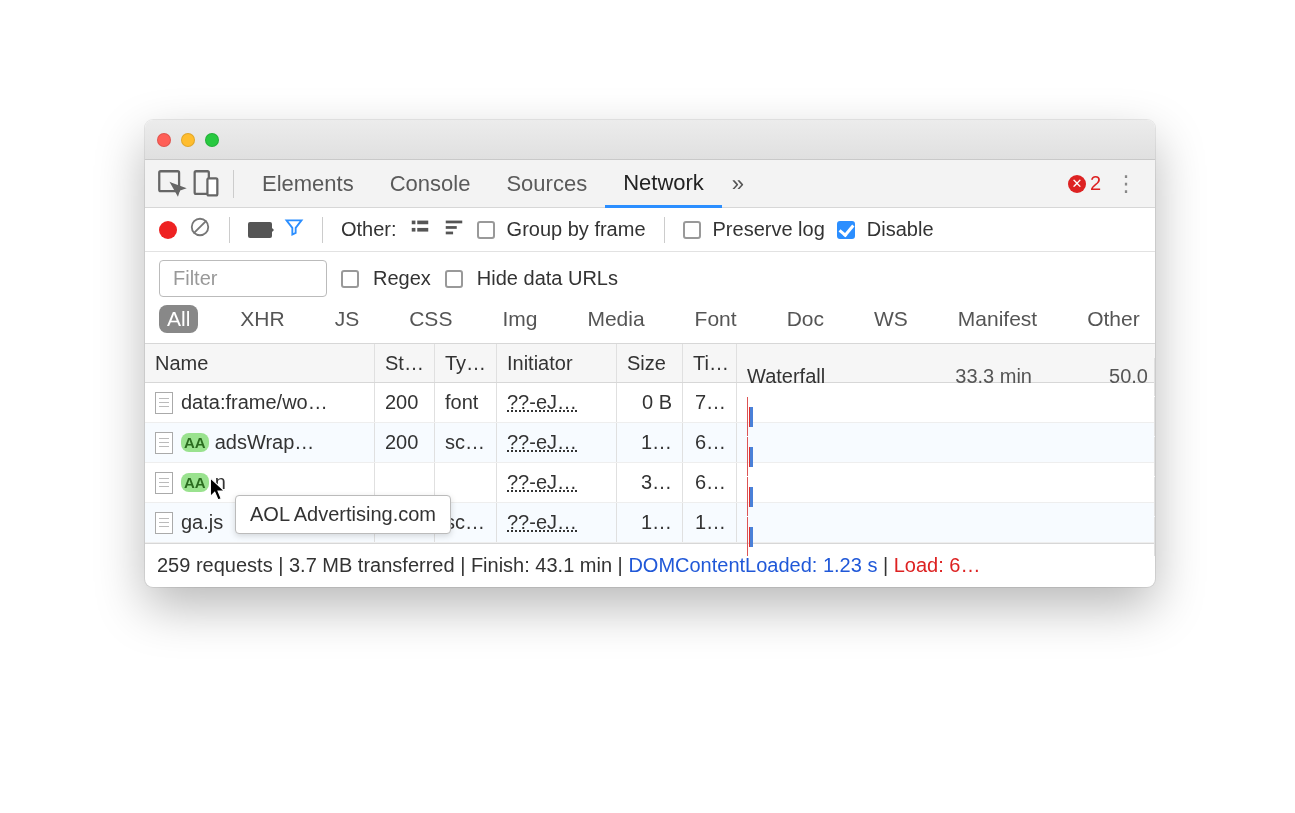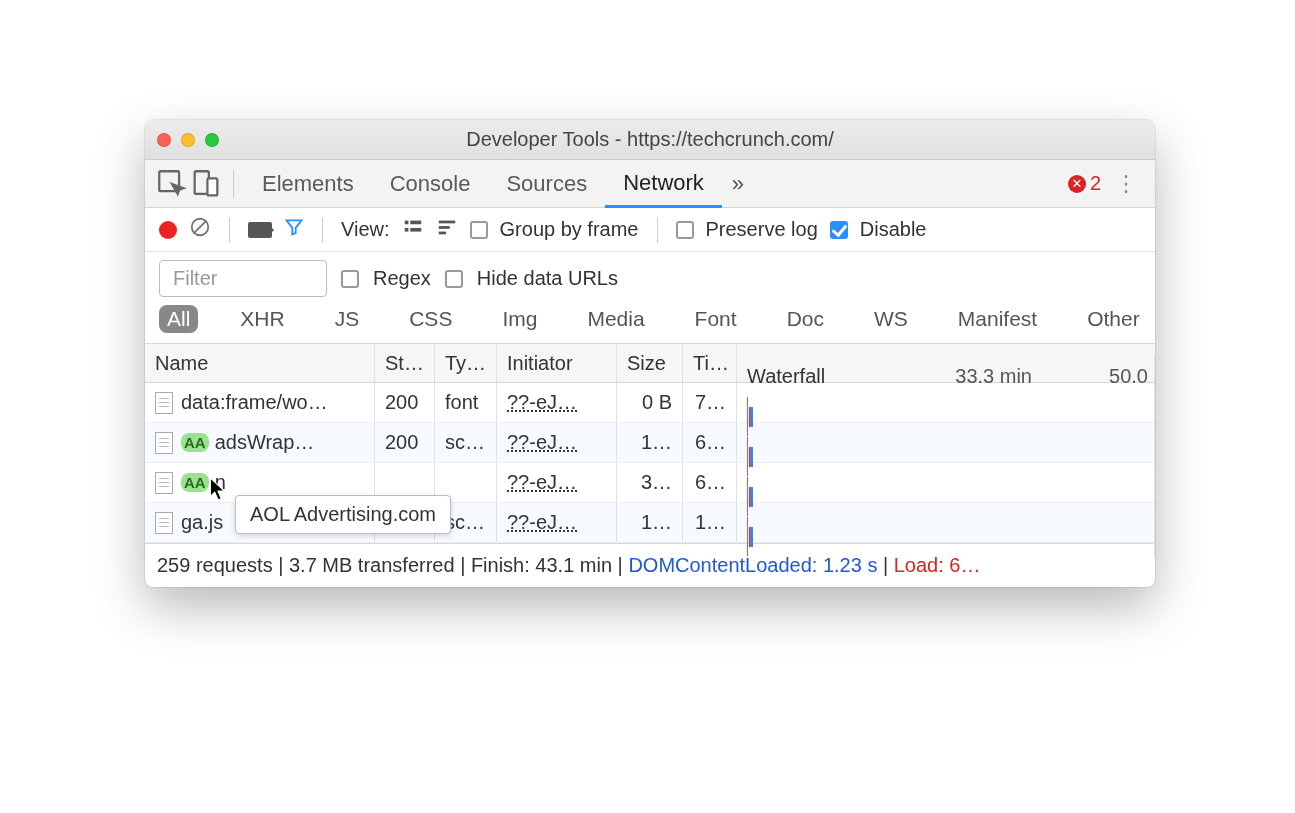--- a/index.html
+++ b/index.html
@@ -123,21 +123,20 @@
 <body>
 
 <div class="window">
 
   <div class="titlebar">
     <div class="traffic">
       <div class="dot red"></div>
       <div class="dot yellow"></div>
       <div class="dot green"></div>
     </div>
-    <div class="title">Developer Tools - https://techcrunch.com/</div>
   </div>
 
   <div class="tabbar">
     <div class="icon-btn">
       <svg viewBox="0 0 24 24" fill="none" stroke="#666" stroke-width="1.6">
           <rect x="3" y="3" width="14" height="14" rx="1"></rect>
           <path d="M12 12 l8 3 -3 1 -1 3 z" fill="#666"></path>
         </svg>
     </div>
     <div class="icon-btn">
@@ -170,21 +169,21 @@
         </svg>
     </div>
     <div class="vsep"></div>
     <div class="cam"></div>
     <div class="funnel">
       <svg viewBox="0 0 24 24" fill="none" stroke="#2b8eff" stroke-width="2.2">
           <path d="M3 4h18l-7 9v6l-4 2v-8z"></path>
         </svg>
     </div>
     <div class="vsep"></div>
-    <span class="viewlabel">View:</span>
+    <span class="viewlabel">Other:</span>
     <div class="vbtn">
       <svg viewBox="0 0 24 24" fill="#555">
           <rect x="3" y="5" width="4" height="4"></rect>
           <rect x="9" y="5" width="12" height="4"></rect>
           <rect x="3" y="13" width="4" height="4"></rect>
           <rect x="9" y="13" width="12" height="4"></rect>
         </svg>
     </div>
     <div class="vbtn">
       <svg viewBox="0 0 24 24" fill="#555">

